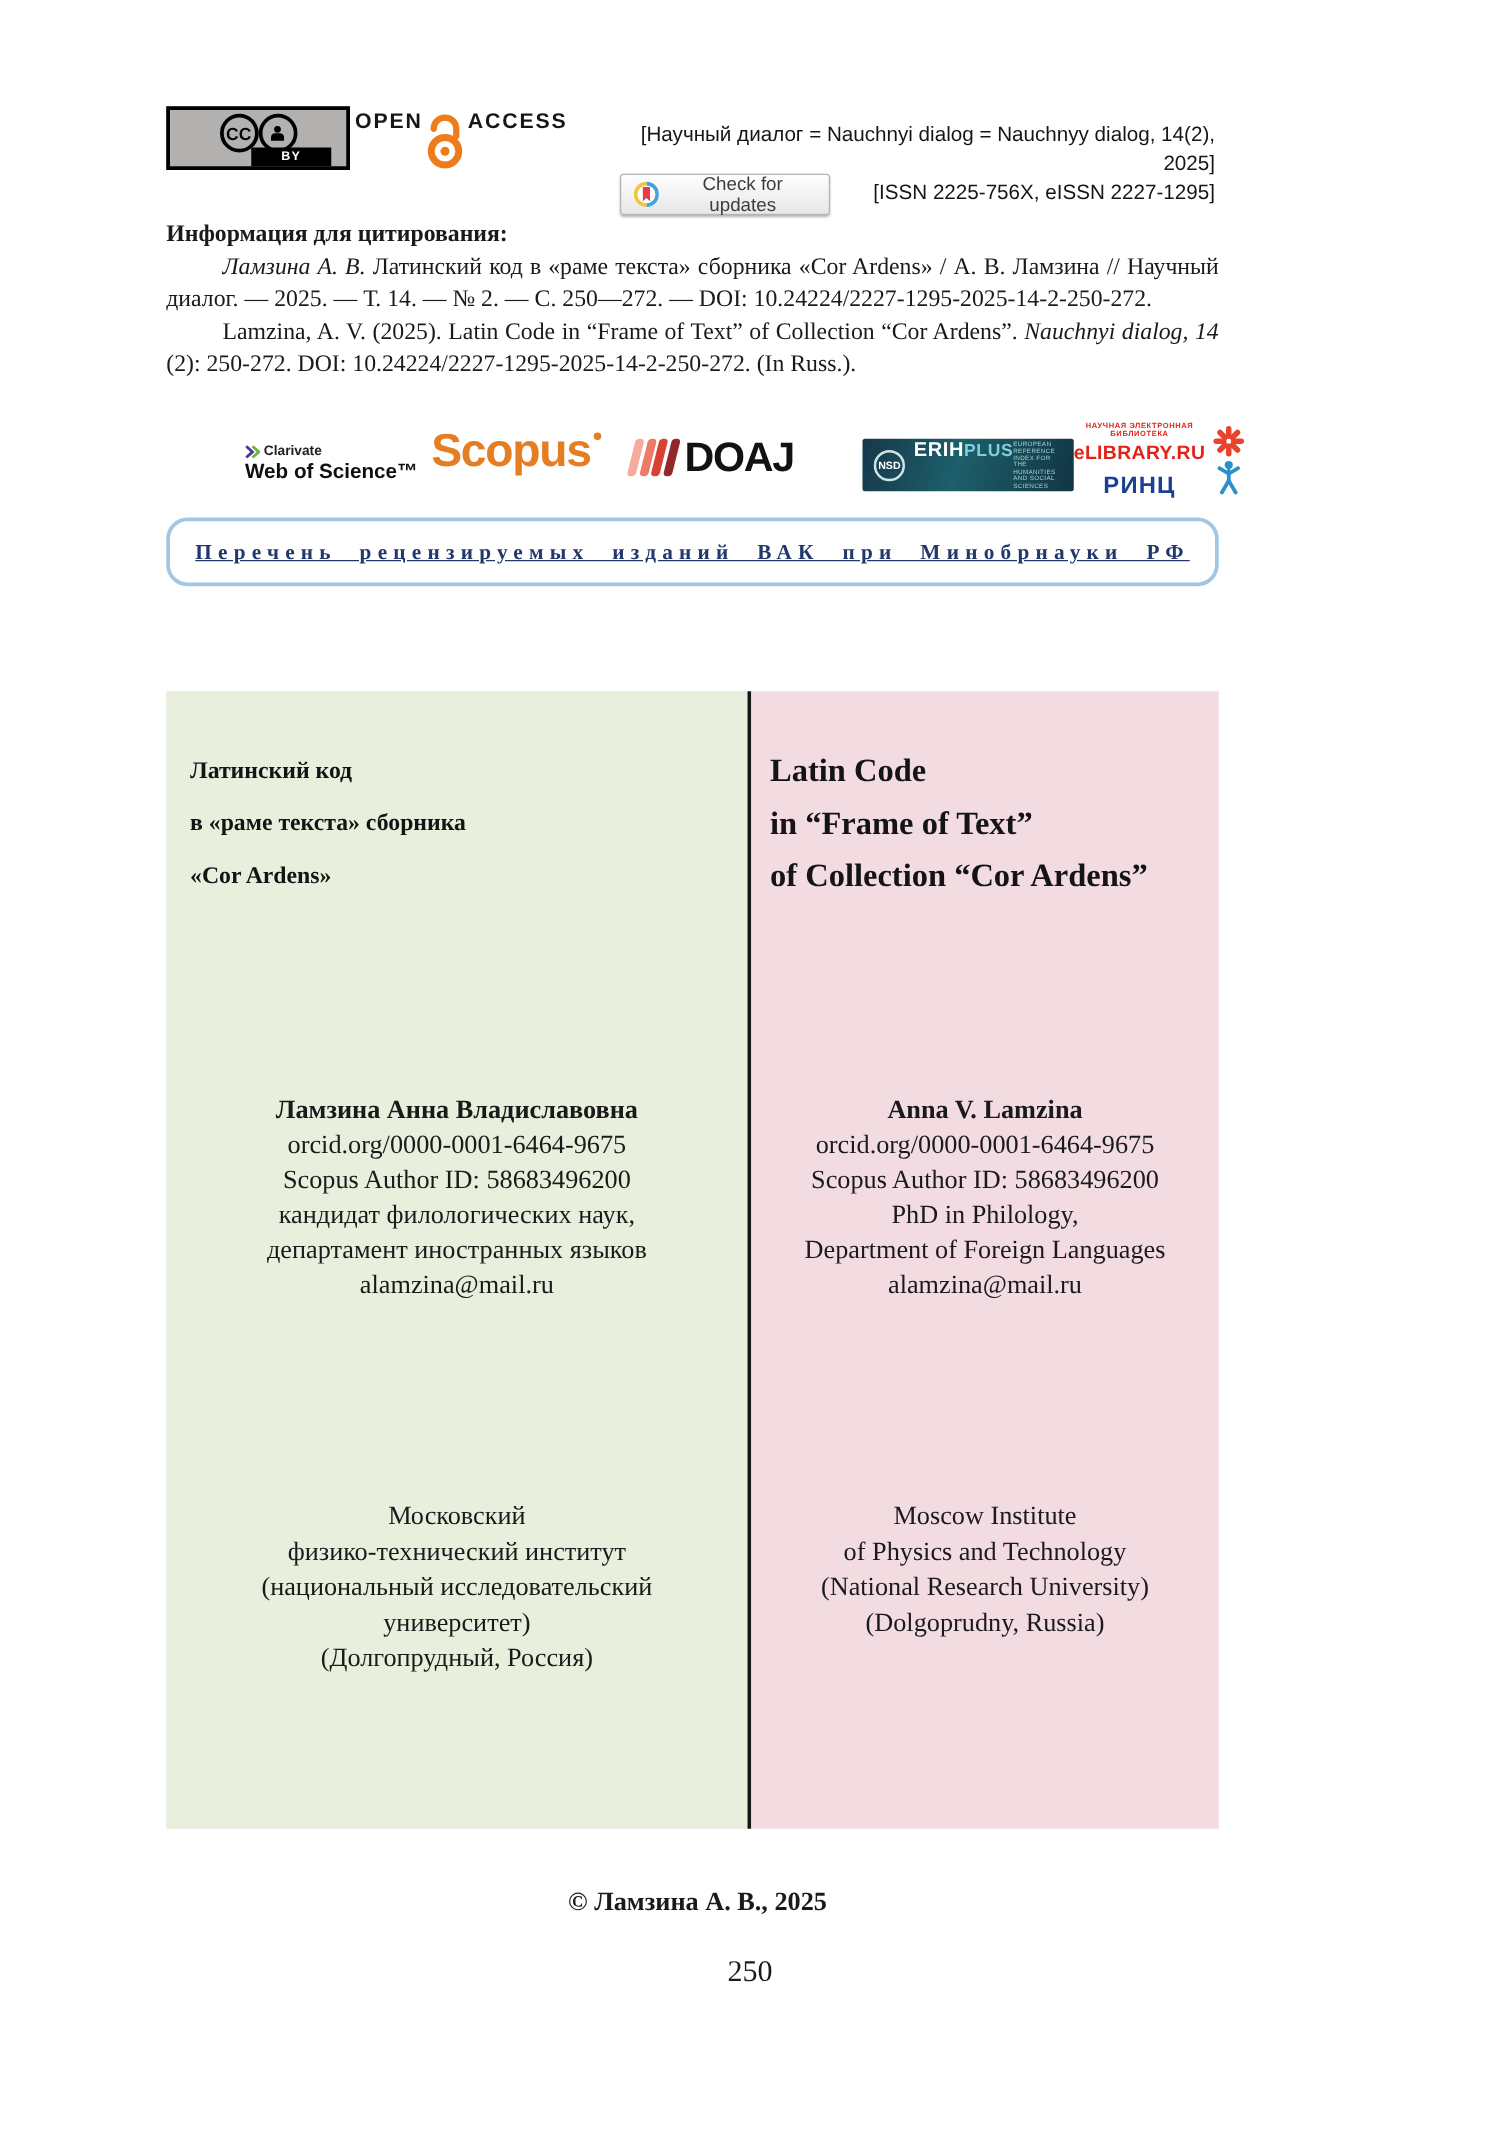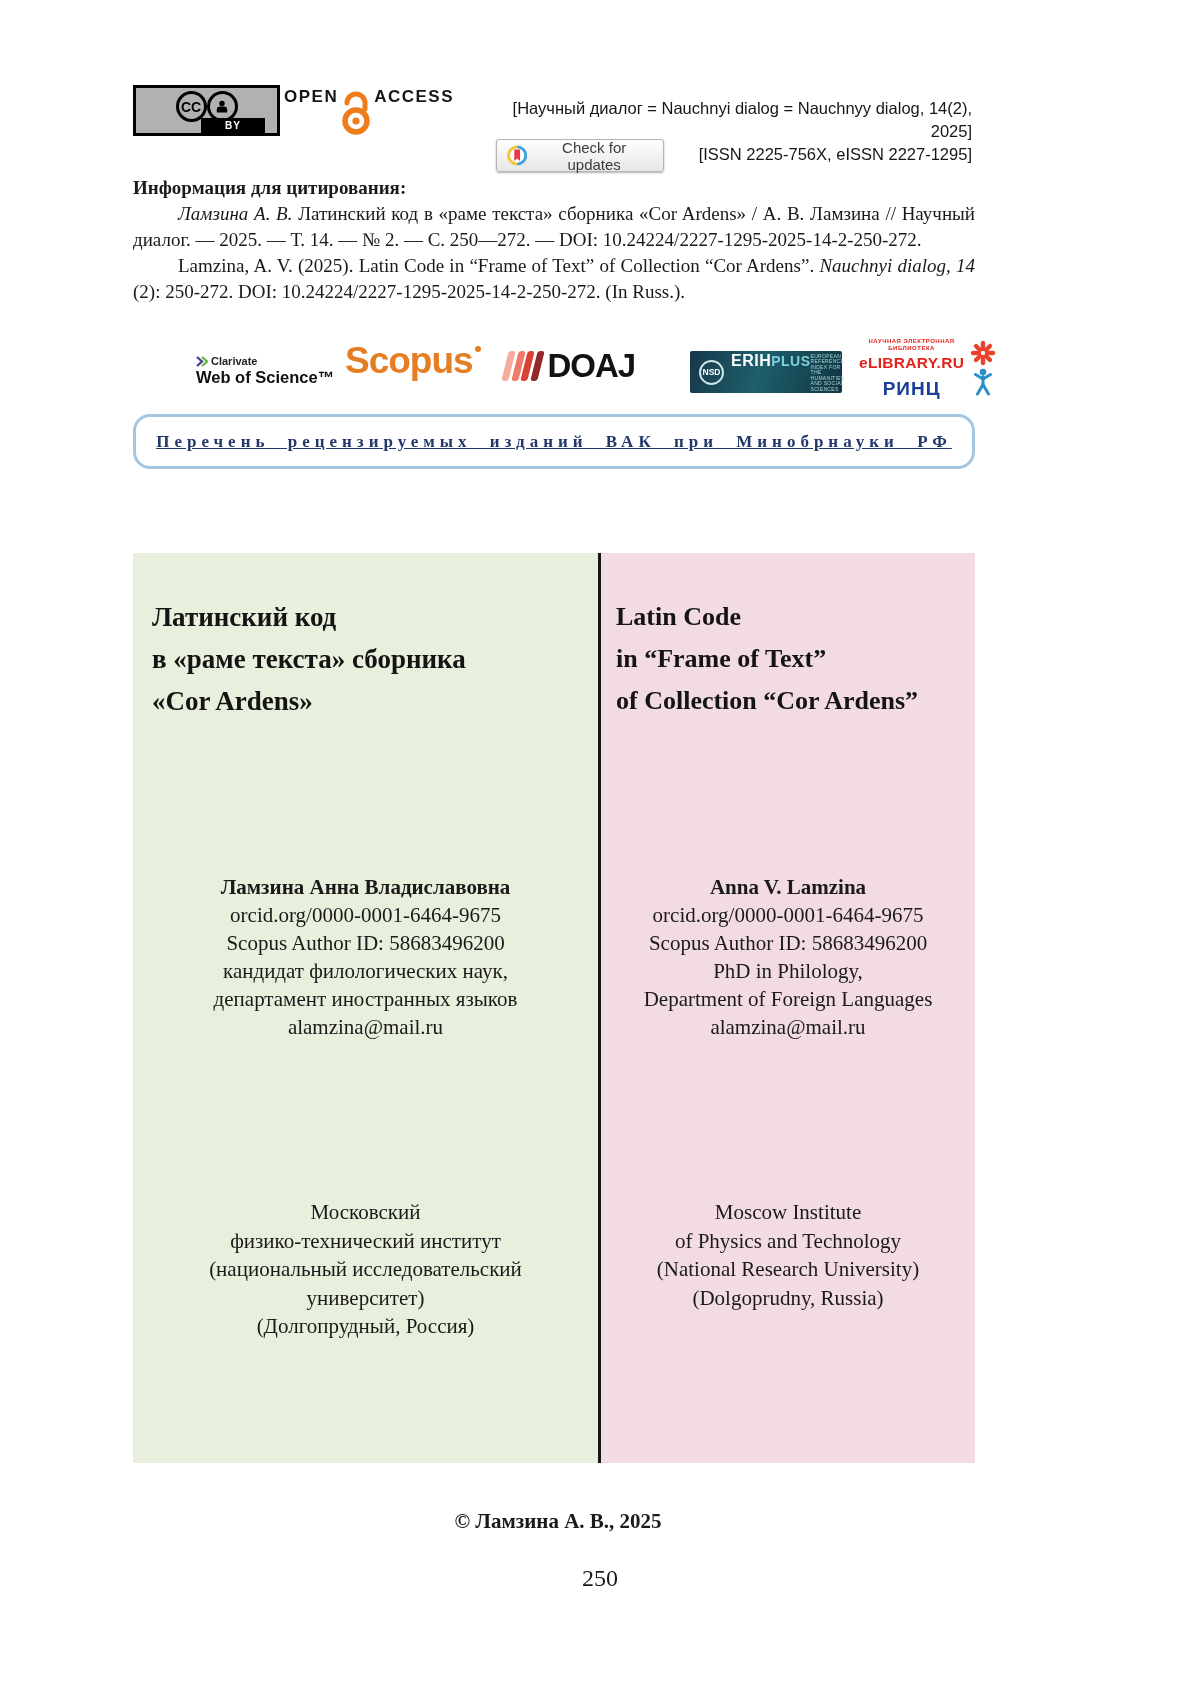--- a/index.html
+++ b/index.html
@@ -45,21 +45,21 @@
   .logo-scopus { position:absolute; left:212px; top:6px;
     font:bold 37px "Liberation Sans", sans-serif; color:#e57d22; letter-spacing:-1px; }
   .scopus-dot { display:inline-block; width:6px; height:6px; border-radius:50%; background:#e57d22;
     vertical-align:top; margin:6px 0 0 2px; }
   .logo-doaj { position:absolute; left:372px; top:13px; display:flex; align-items:center; gap:7px; }
   .doaj-bars { display:flex; gap:2.5px; transform:skewX(-14deg); }
   .doaj-bars i { width:7px; height:30px; border-radius:3px; }
   .doaj-bars i:nth-child(1){ background:#f5ab9e; } .doaj-bars i:nth-child(2){ background:#ee7b69; }
   .doaj-bars i:nth-child(3){ background:#d94233; } .doaj-bars i:nth-child(4){ background:#93282a; }
   .doaj-text { font:bold 33px "Liberation Sans", sans-serif; letter-spacing:-1px; color:#121212; }
-  .logo-erih { position:absolute; left:557px; top:17px; width:152px; height:42px;
+  .logo-erih { position:absolute; left:557px; top:17px; width:169px; height:42px;
     background:linear-gradient(105deg,#16384a 0%,#1d5f6b 45%,#123543 100%);
     display:flex; align-items:center; gap:7px; padding:4px 9px; border-radius:2px; }
   .nsd-circle { width:25px; height:25px; border:2px solid #cfe3e8; border-radius:50%; flex:none;
     color:#fff; font:bold 8.5px/21px "Liberation Sans", sans-serif; text-align:center; }
   .erih-main { display:flex; flex-direction:row; }
   .erih-row { font:bold 16px "Liberation Sans", sans-serif; color:#ffffff; letter-spacing:.5px; }
   .erih-row .plus { color:#7fd0dc; font-size:14px; }
   .erih-sub { font:5px/5.5px "Liberation Sans", sans-serif; color:#a8d4d6; letter-spacing:.3px;
     max-width:108px; margin-top:2px; }
   .logo-elib { position:absolute; left:726px; top:4px; display:flex; gap:6px; align-items:flex-start;
@@ -74,21 +74,21 @@
   .vak-box { position:absolute; left:133px; top:414px; width:842px; height:55px;
     border:3.5px solid #a3c6e2; border-radius:17px;
     display:flex; align-items:center; justify-content:center;
     font-weight:bold; font-size:17px; letter-spacing:5px; word-spacing:9px; color:#22386b;text-decoration:underline; }
 
   
   .panels { position:absolute; left:133px; top:553px; width:842px; height:910px; }
   .panel-left { position:absolute; left:0; top:0; width:465px; height:100%; background:#e8efdc; }
   .panel-divider { position:absolute; left:465px; top:0; width:3px; height:100%; background:#161616; }
   .panel-right { position:absolute; left:468px; top:0; width:374px; height:100%; background:#f3dce1; }
-  .panel-title { padding:43px 8px 0 19px; font-weight:bold; font-size:27px; line-height:42px; color:#141414; }
+  .panel-title { padding:43px 8px 0 19px; font-weight:bold; font-size:19px; line-height:42px; color:#141414; }
   .panel-right .panel-title { padding-left:15px; font-size:26px; }
   .author-block { position:absolute; top:320px; left:0; width:100%; text-align:center;
     font-size:21px; line-height:28px; }
   .author-name { font-weight:bold; }
   .affil-block { position:absolute; top:645px; left:0; width:100%; text-align:center;
     font-size:21px; line-height:28.5px; }
 
   
   .copyright { position:absolute; left:0; top:1509px; width:1116px; text-align:center;
     font-weight:bold; font-size:21px; }

